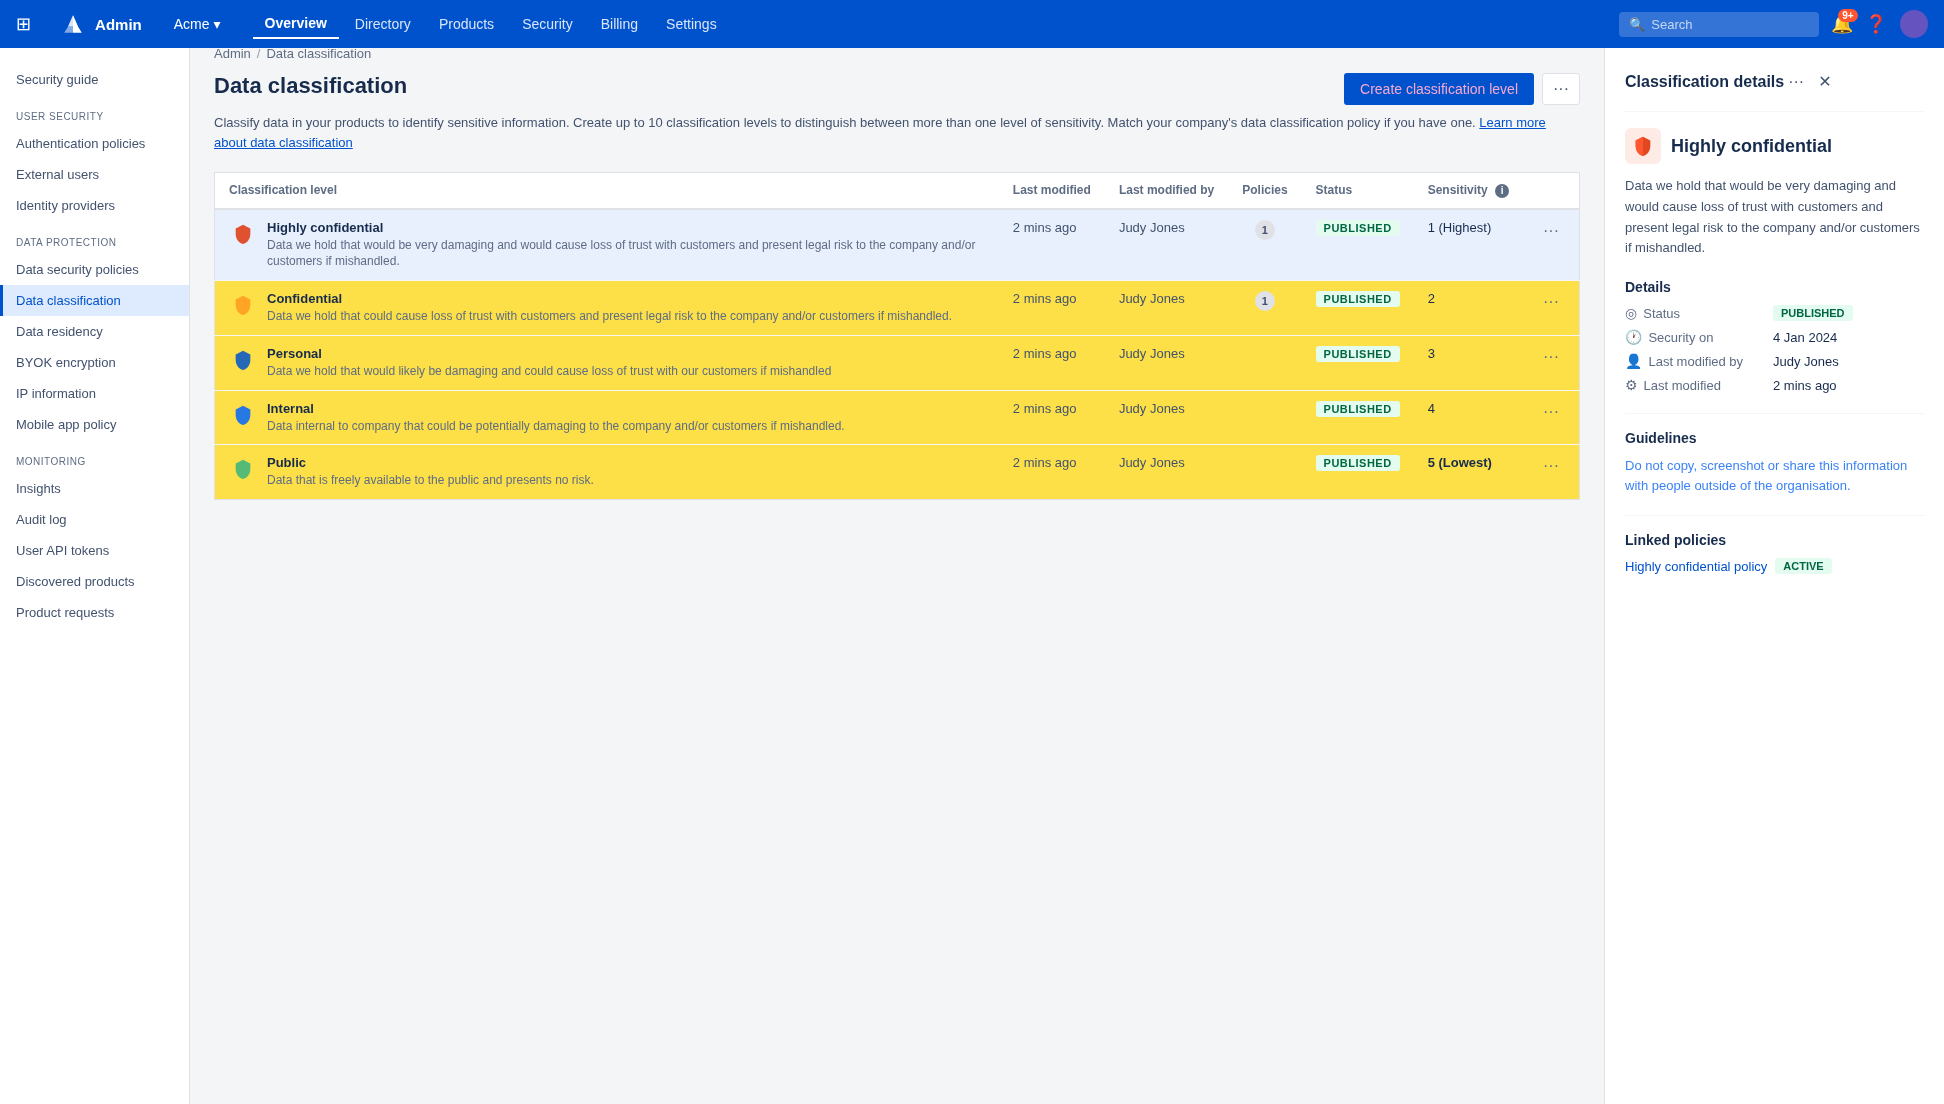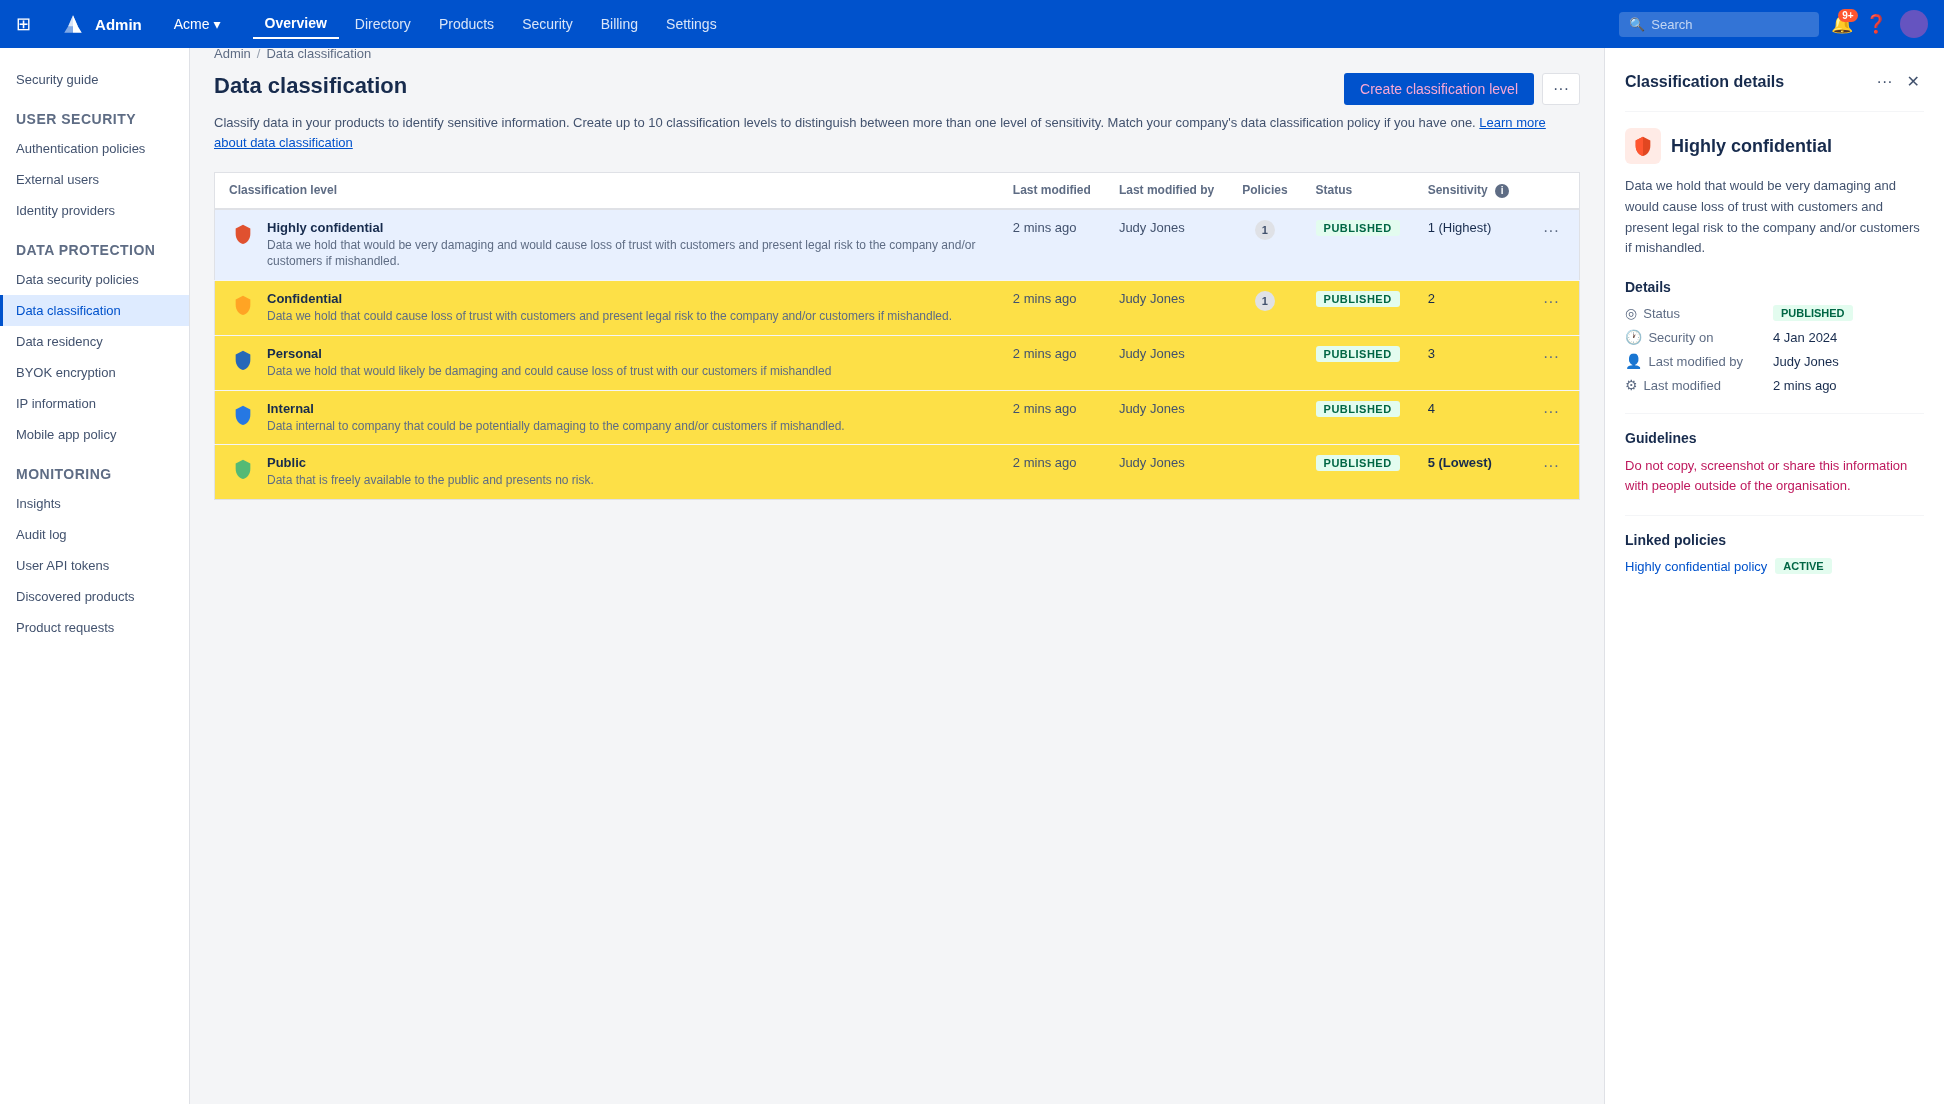--- a/index.html
+++ b/index.html
@@ -35,21 +35,21 @@
 
     
     .sidebar {
       width: 190px; background: white; border-right: 1px solid #dfe1e6; padding: 16px 0; flex-shrink: 0; position: fixed; top: 48px; bottom: 0; overflow-y: auto;
     }
     .sidebar-item {
       display: block; padding: 8px 16px; color: #42526e; cursor: pointer; font-size: 13px; text-decoration: none;
     }
     .sidebar-item.active { background: #deebff; color: #0052cc; font-weight: 500; border-left: 3px solid #0052cc; padding-left: 13px; }
     .sidebar-section-label {
-      padding: 16px 16px 6px; font-size: 14px; font-weight: 700; color: #5e6c84; text-transform: uppercase; letter-spacing: 0.5px;
+      padding: 16px 16px 6px; font-size: 10px; font-weight: 400; color: #5e6c84; text-transform: uppercase; letter-spacing: 0.5px;
     }
 
     
     .main-content { margin-left: 190px; flex: 1; padding: 20px 24px; min-width: 0; }
 
     
     .breadcrumb { display: flex; align-items: center; gap: 6px; color: #5e6c84; font-size: 13px; margin-bottom: 12px; }
     .breadcrumb a { color: #5e6c84; text-decoration: none; }
     .breadcrumb-sep { color: #97a0af; }
 
@@ -88,40 +88,40 @@
 
     
     .shield-icon { width: 28px; height: 28px; display: flex; align-items: center; justify-content: center; border-radius: 4px; flex-shrink: 0; }
 
     .row-icon-cell { display: flex; align-items: flex-start; gap: 10px; }
 
     
     .detail-panel {
       width: 340px; background: white; border-left: 1px solid #dfe1e6; padding: 20px; flex-shrink: 0; position: fixed; top: 48px; right: 0; bottom: 0; overflow-y: auto;
     }
-    .detail-panel-header { display: flex; align-items: center; justify-content: space-between; margin-bottom: 16px; }
+    .detail-panel-header { display: flex; align-items: center; justify-content: flex-start; margin-bottom: 16px; }
     .detail-panel-title { font-size: 16px; font-weight: 600; color: #172b4d; }
     .detail-panel-actions { display: flex; gap: 6px; }
     .panel-icon-btn { background: none; border: none; cursor: pointer; color: #42526e; font-size: 16px; padding: 4px; border-radius: 3px; }
 
     .detail-classification-name { display: flex; align-items: center; gap: 10px; margin-bottom: 12px; }
     .detail-classification-name h3 { font-size: 18px; font-weight: 700; color: #172b4d; }
     .detail-shield { width: 36px; height: 36px; background: #ffebe6; border-radius: 6px; display: flex; align-items: center; justify-content: center; }
 
     .detail-description { font-size: 13px; color: #42526e; line-height: 1.6; margin-bottom: 20px; }
 
     .detail-section { margin-bottom: 20px; }
     .detail-section-title { font-size: 14px; font-weight: 600; color: #172b4d; margin-bottom: 10px; }
     .detail-row { display: flex; align-items: center; margin-bottom: 8px; gap: 8px; }
     .detail-row-label { display: flex; align-items: center; gap: 6px; color: #5e6c84; font-size: 13px; width: 140px; flex-shrink: 0; }
     .detail-row-value { font-size: 13px; color: #172b4d; }
     .detail-status-badge { background: #e3fcef; color: #006644; padding: 2px 8px; border-radius: 3px; font-size: 11px; font-weight: 700; }
     .detail-icon { font-size: 14px; color: #5e6c84; }
 
-    .guidelines-text { font-size: 13px; color: #be185d; line-height: 1.5; }
+    .guidelines-text { font-size: 13px; color: #3b82f6; line-height: 1.5; }
 
     .linked-policy-row { display: flex; align-items: flex-end; gap: 8px; }
     .linked-policy-link { color: #0052cc; font-size: 13px; text-decoration: none; }
     .active-badge { background: #e3fcef; color: #006644; padding: 2px 8px; border-radius: 3px; font-size: 11px; font-weight: 700; }
 
     .divider { border: none; border-top: 1px solid #f4f5f7; margin: 16px 0; }
 
     
     .info-icon { display: inline-flex; align-items: center; justify-content: center; width: 14px; height: 14px; border-radius: 50%; background: #5e6c84; color: white; font-size: 10px; font-weight: 700; cursor: help; margin-left: 4px; }
   </style>

